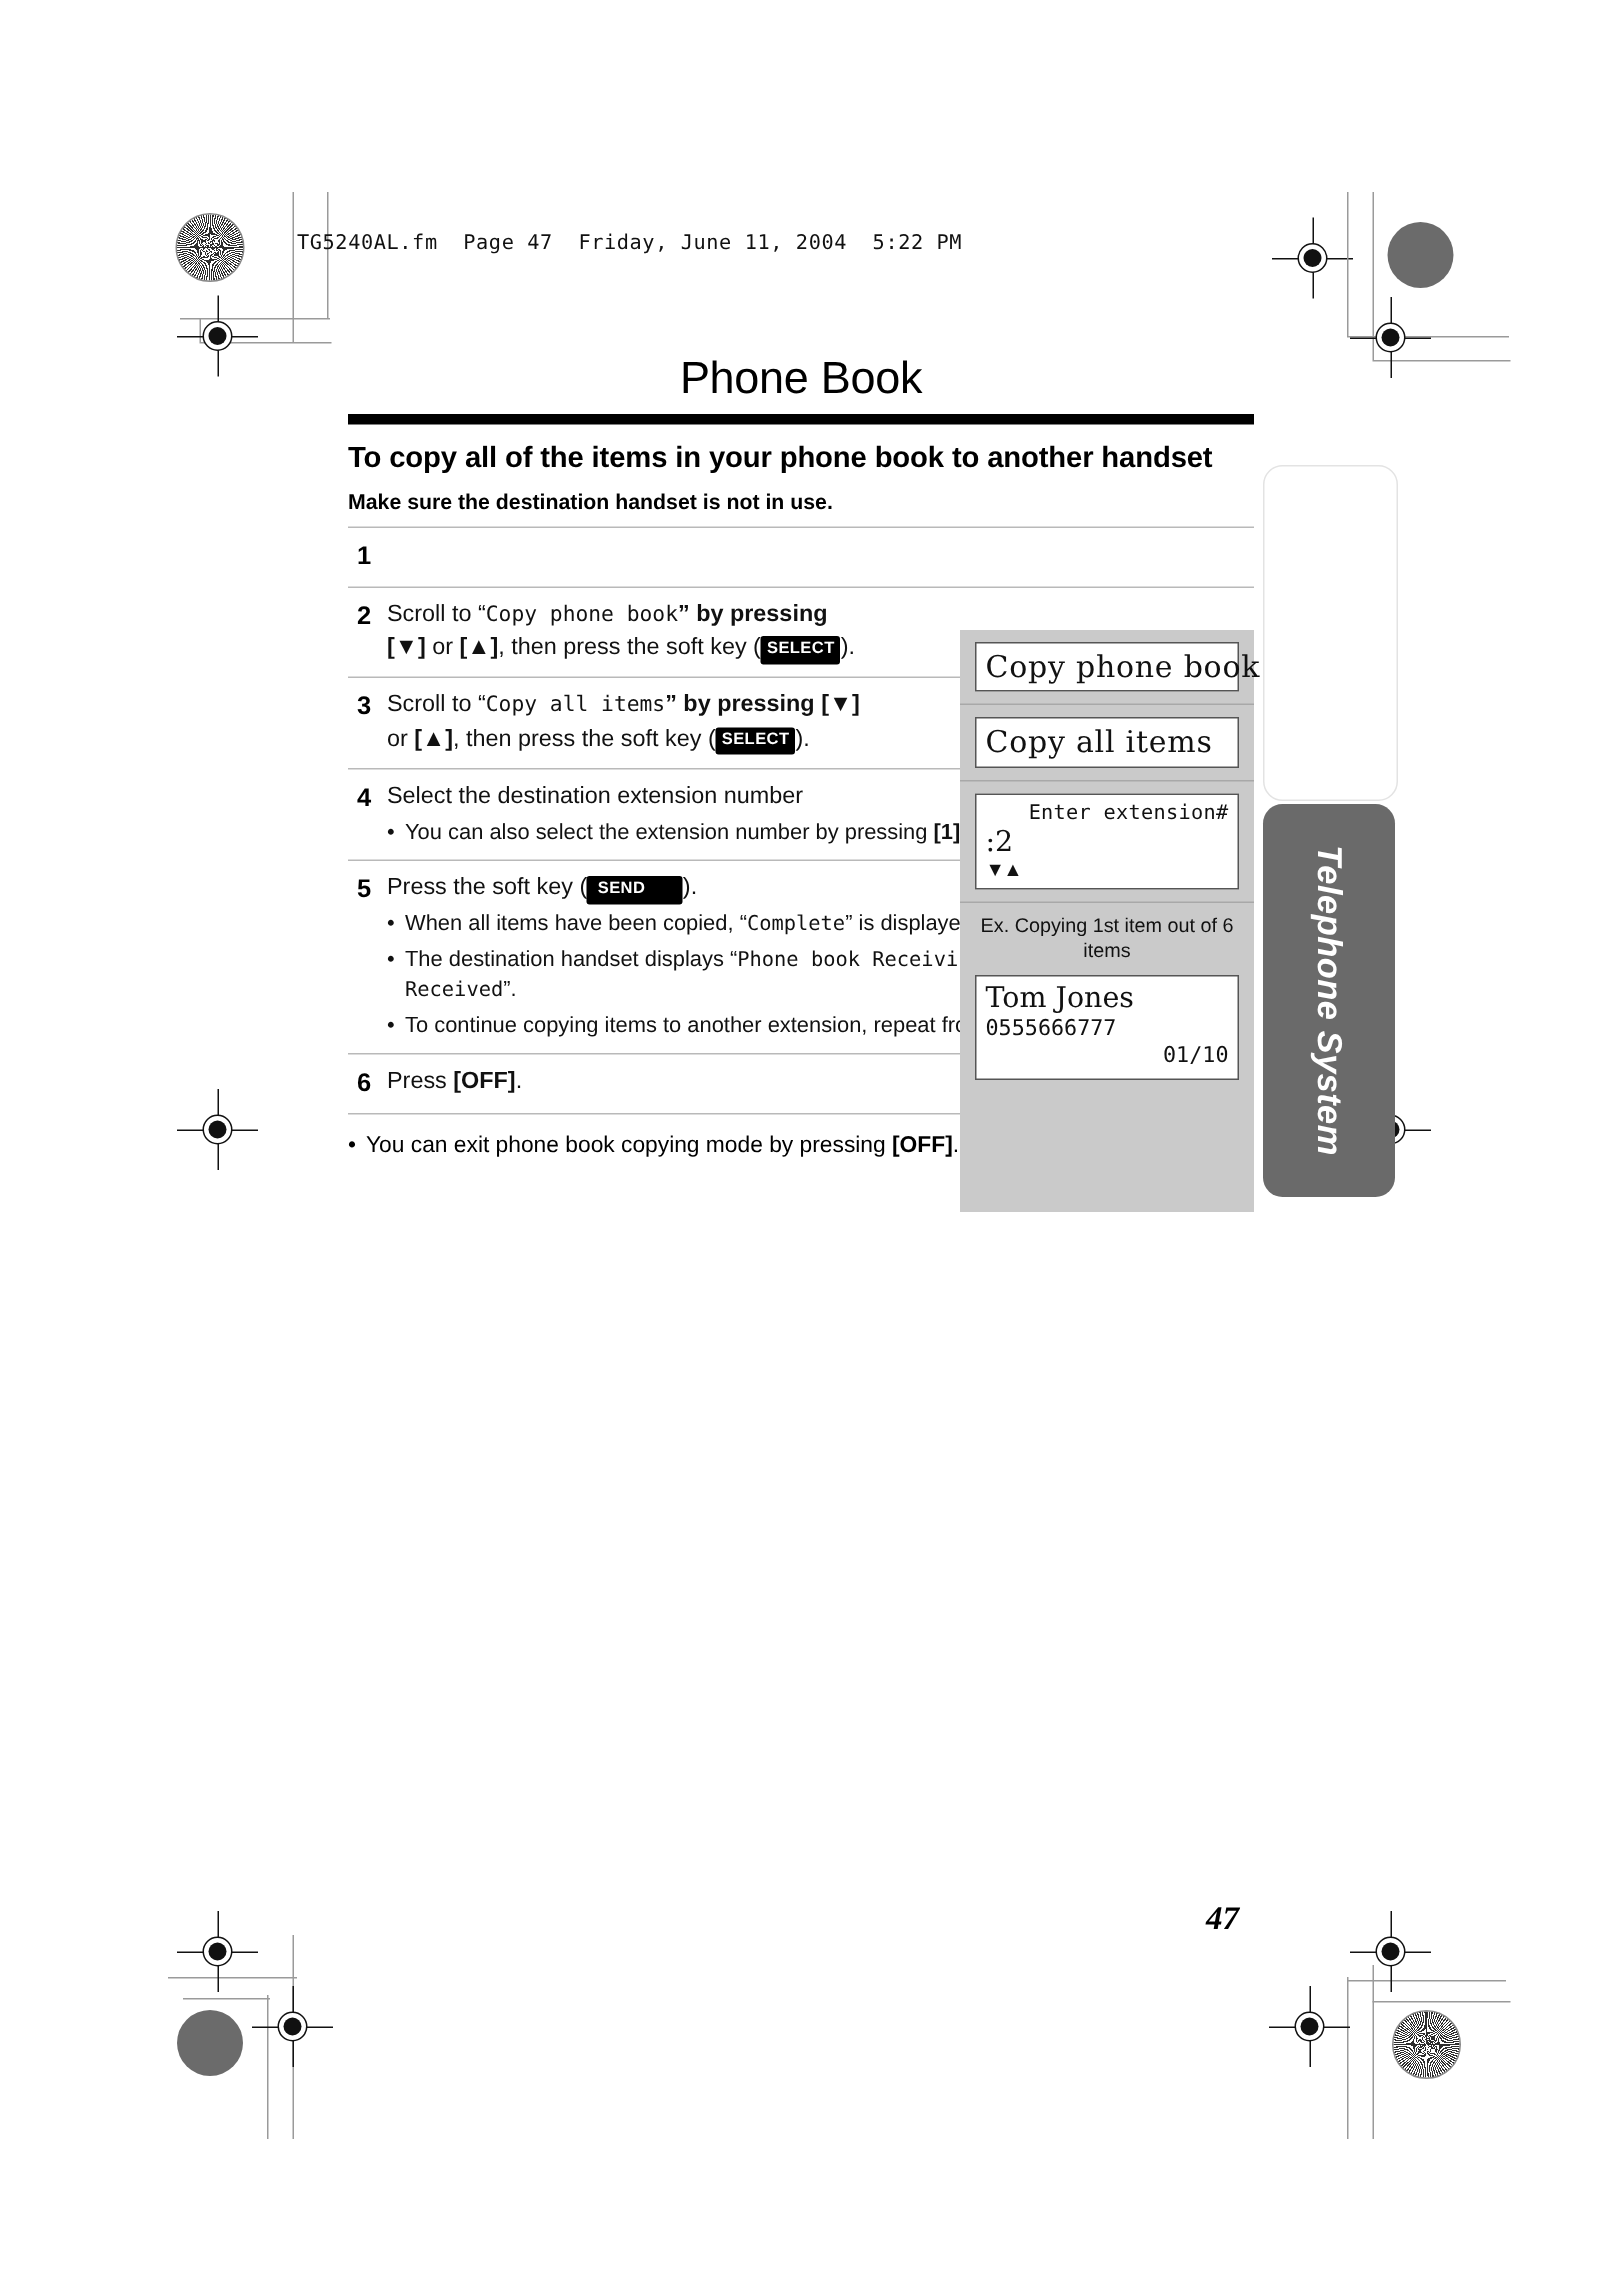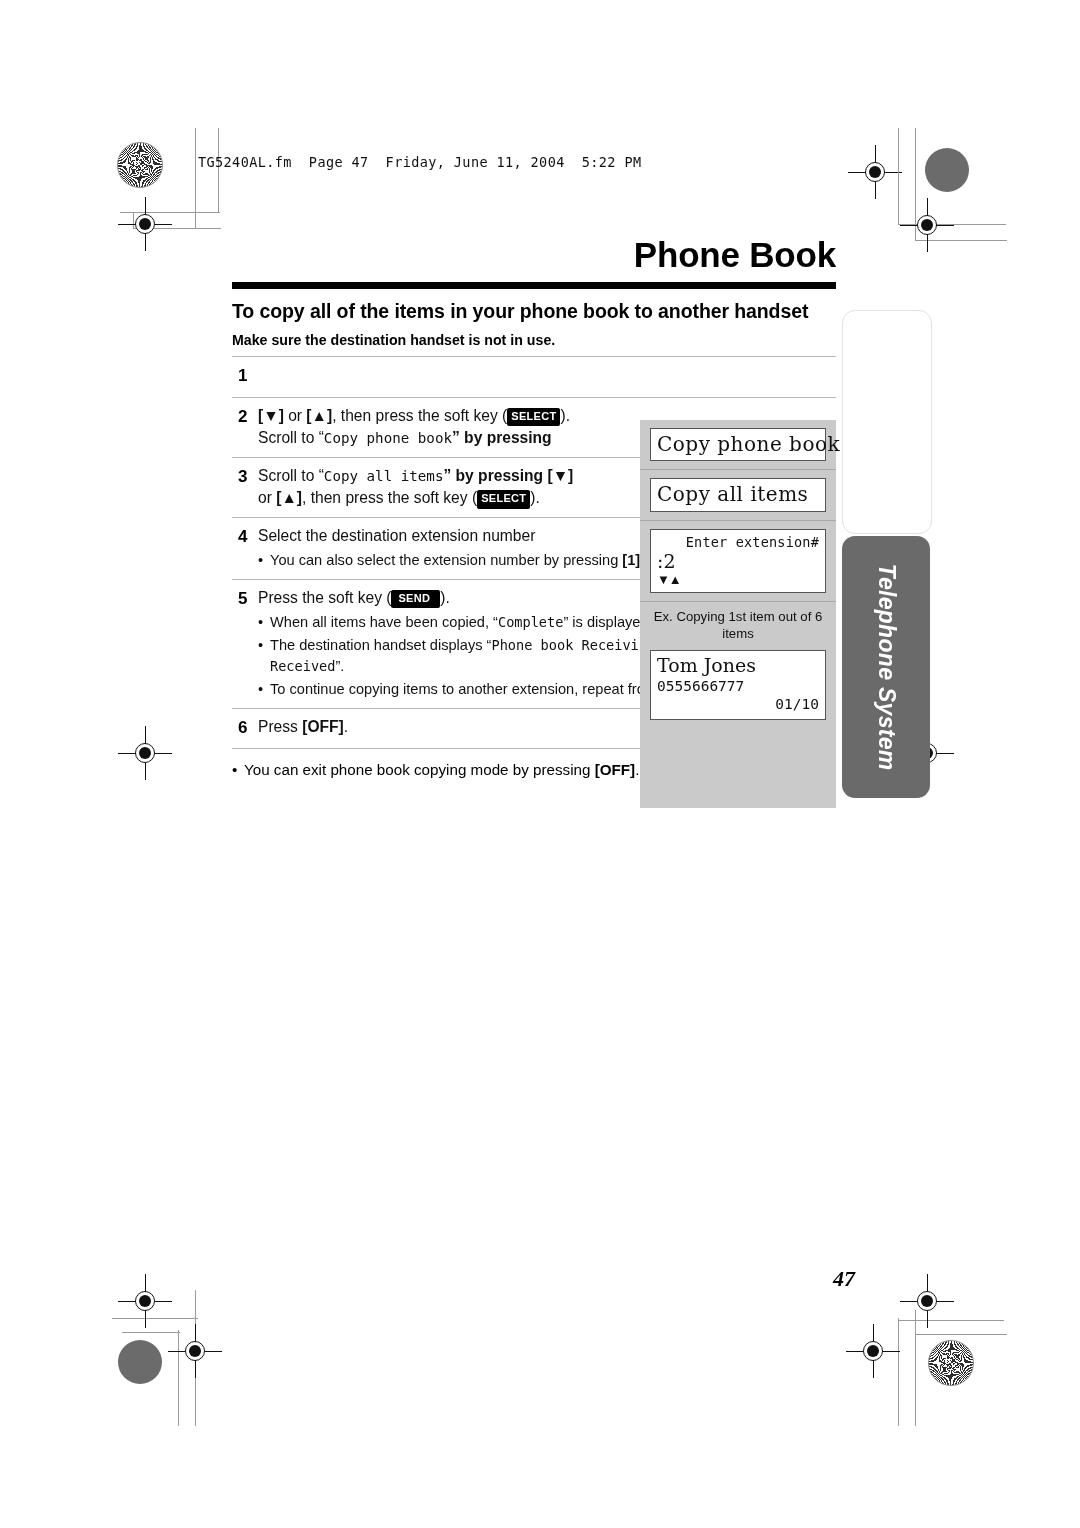--- a/index.html
+++ b/index.html
@@ -44,21 +44,21 @@
   .fileheader{
     position:absolute;left:198px;top:154px;
     font-family:"DejaVu Sans Mono", monospace;
     font-size:13.5px;color:#111;letter-spacing:0.4px;white-space:pre;
   }
 
   
   .content{position:absolute;left:232px;top:236px;width:604px;}
 
   .chapter-title{
-    text-align:right;font-size:35px;font-weight:bold;color:#000;
+    text-align:center;font-size:30px;font-weight:normal;color:#000;
     letter-spacing:-0.2px;line-height:1.1;
   }
   .title-bar{margin-top:7px;height:7px;background:#000;}
 
   .section-title{
     margin-top:10px;font-size:19.5px;font-weight:bold;line-height:1.28;color:#000;
     letter-spacing:-0.1px;
   }
   .lead{
     margin-top:9px;font-size:14.2px;font-weight:bold;color:#000;
@@ -87,21 +87,21 @@
   .mono{font-family:"DejaVu Sans Mono", monospace;font-size:14.2px;}
   .mono.sm{font-size:13.6px;}
 
   
   .softkey{
     display:inline-block;background:#000;color:#fff;
     font-size:11px;font-weight:bold;letter-spacing:0.3px;
     padding:1px 4px 2px 4px;border-radius:2px;vertical-align:1px;
     font-family:"Liberation Sans", sans-serif;
   }
-  .softkey.wide{padding:1px 10px 2px 7px;}
+  .softkey.wide{padding:1px 25px 2px 7px;}
 
   
   .lcdcol{
     position:absolute;left:640px;top:0;width:196px;background:#cacaca;
   }
   .lcdcell{position:relative;}
   .lcdcell .cellsep{height:1px;background:#a8a8a8;}
   .lcdbox{
     background:#ffffff;border:1.6px solid #555;
     margin:8px 10px 8px 10px;padding:4px 6px 5px 6px;
@@ -140,21 +140,21 @@
     transform:translate(-50%,-50%) rotate(90deg);
     white-space:nowrap;color:#fff;font-size:23px;font-weight:bold;
     font-style:italic;letter-spacing:0.3px;
   }
   .tabghost{
     position:absolute;left:842px;top:310px;width:88px;height:222px;
     border:1px solid #e3e3e3;border-radius:13px;background:#fff;
   }
 
   .pagenum{
-    position:absolute;left:833px;top:1266px;
+    position:absolute;left:804px;top:1266px;
     font-size:22px;font-weight:bold;font-style:italic;color:#000;
     font-family:"Liberation Serif", serif;
     text-align:right;
   }
 </style>
 </head>
 <body>
 
 <div class="page">
 
@@ -263,22 +263,22 @@
 
     <div class="steps" id="steps-root">
         <div class="sep"></div>
         <div class="step">
           <div class="num">1</div>
         </div>
         <div class="sep"></div>
         <div class="step">
           <div class="num">2</div>
           <div class="body">
+            <div class="ln"><span>Scroll to “</span><span class="mono">Copy phone book</span><b>” by pressing</b></div>
             <div class="ln"><b>[▼]</b><span> or </span><b>[▲]</b><span>, then press the soft key (</span><span class="softkey">SELECT</span><span>).</span></div>
-            <div class="ln"><span>Scroll to “</span><span class="mono">Copy phone book</span><b>” by pressing</b></div>
           </div>
         </div>
         <div class="sep"></div>
         <div class="step">
           <div class="num">3</div>
           <div class="body">
             <div class="ln"><span>Scroll to “</span><span class="mono">Copy all items</span><b>” by pressing </b><b>[▼]</b></div>
             <div class="ln"><span>or </span><b>[▲]</b><span>, then press the soft key (</span><span class="softkey">SELECT</span><span>).</span></div>
           </div>
         </div>

